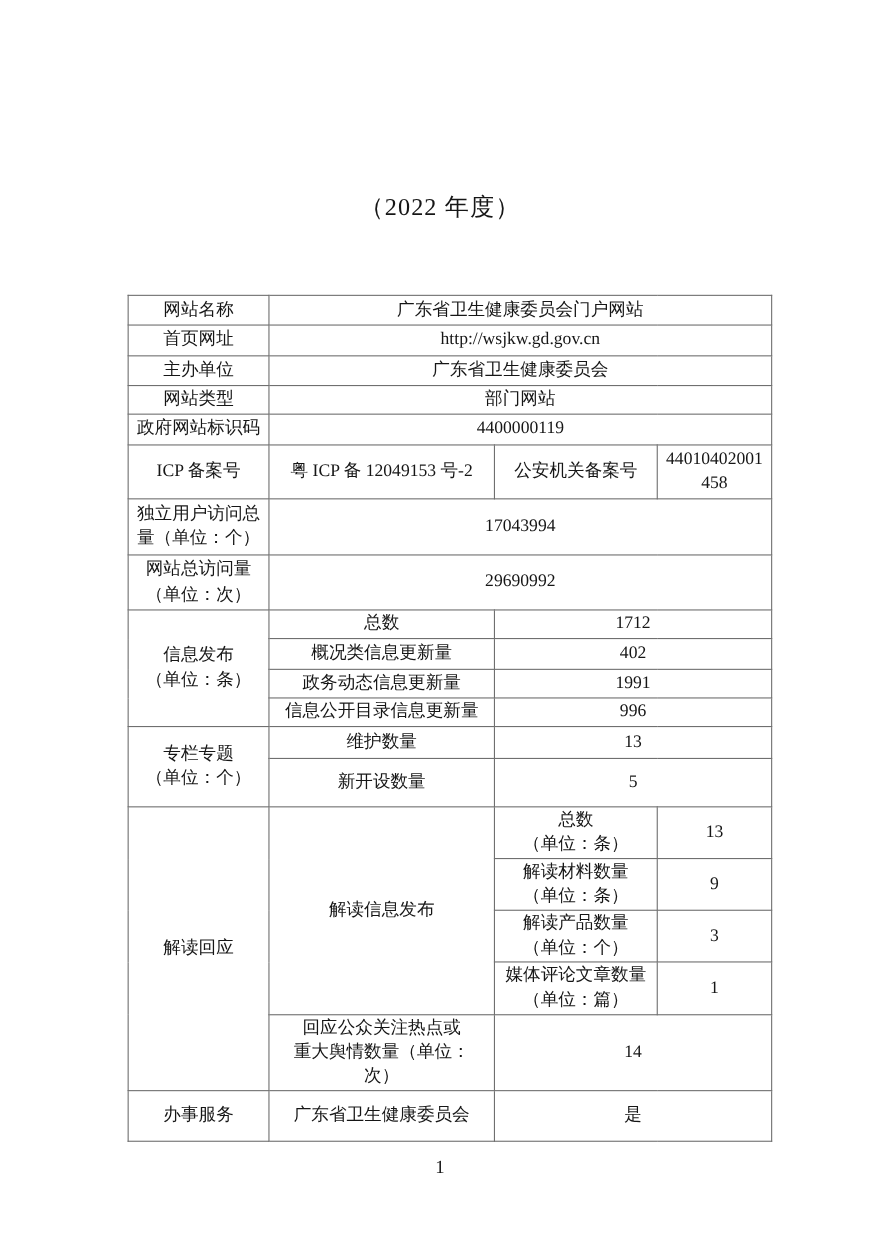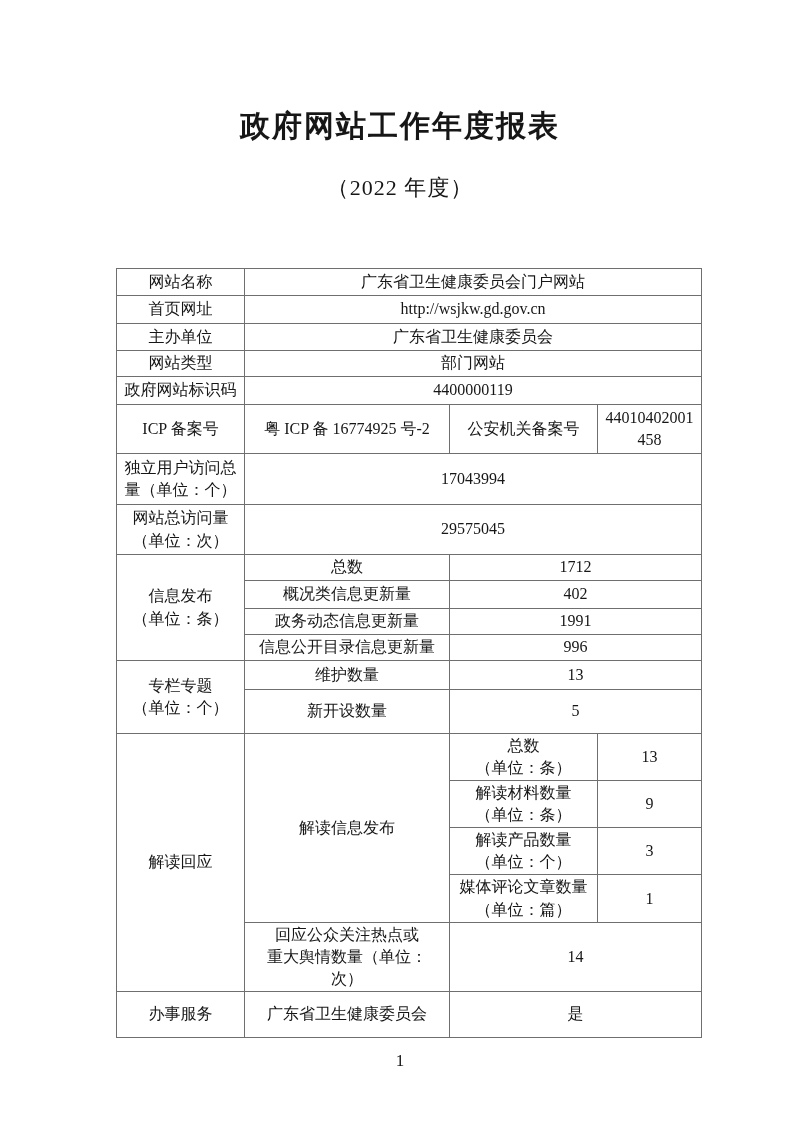--- a/index.html
+++ b/index.html
@@ -44,21 +44,20 @@
   .page-number {
     position:absolute; top:1051px; left:0; width:100%;
     text-align:center; font-size:17px;
   }
 </style>
 </head>
 <body>
 
 <div class="page">
 
-  <h1 class="title">政府网站工作年度报表</h1>
   <div class="subtitle">（2022 年度）</div>
 
 
   <table class="report">
     <colgroup>
       <col style="width:128px">
       <col style="width:205px">
       <col style="width:148px">
       <col style="width:104px">
     </colgroup>
@@ -78,33 +77,33 @@
       <tr style="height:26px">
         <td>网站类型</td>
         <td colspan="3">部门网站</td>
       </tr>
       <tr style="height:28px">
         <td>政府网站标识码</td>
         <td colspan="3">4400000119</td>
       </tr>
       <tr style="height:49px">
         <td>ICP 备案号</td>
-        <td>粤 ICP 备 16774925 号-2</td>
+        <td>粤 ICP 备 12049153 号-2</td>
         <td>公安机关备案号</td>
         <td class="wrap-num">44010402001458</td>
       </tr>
       <tr style="height:51px">
         <td>独立用户访问总
 量（单位：个）</td>
         <td colspan="3">17043994</td>
       </tr>
       <tr style="height:50px">
         <td>网站总访问量
 （单位：次）</td>
-        <td colspan="3">29575045</td>
+        <td colspan="3">29690992</td>
       </tr>
       <tr style="height:26px">
         <td rowspan="4">信息发布
 （单位：条）</td>
         <td>总数</td>
         <td colspan="2">1712</td>
       </tr>
       <tr style="height:28px">
         <td>概况类信息更新量</td>
         <td colspan="2">402</td>

